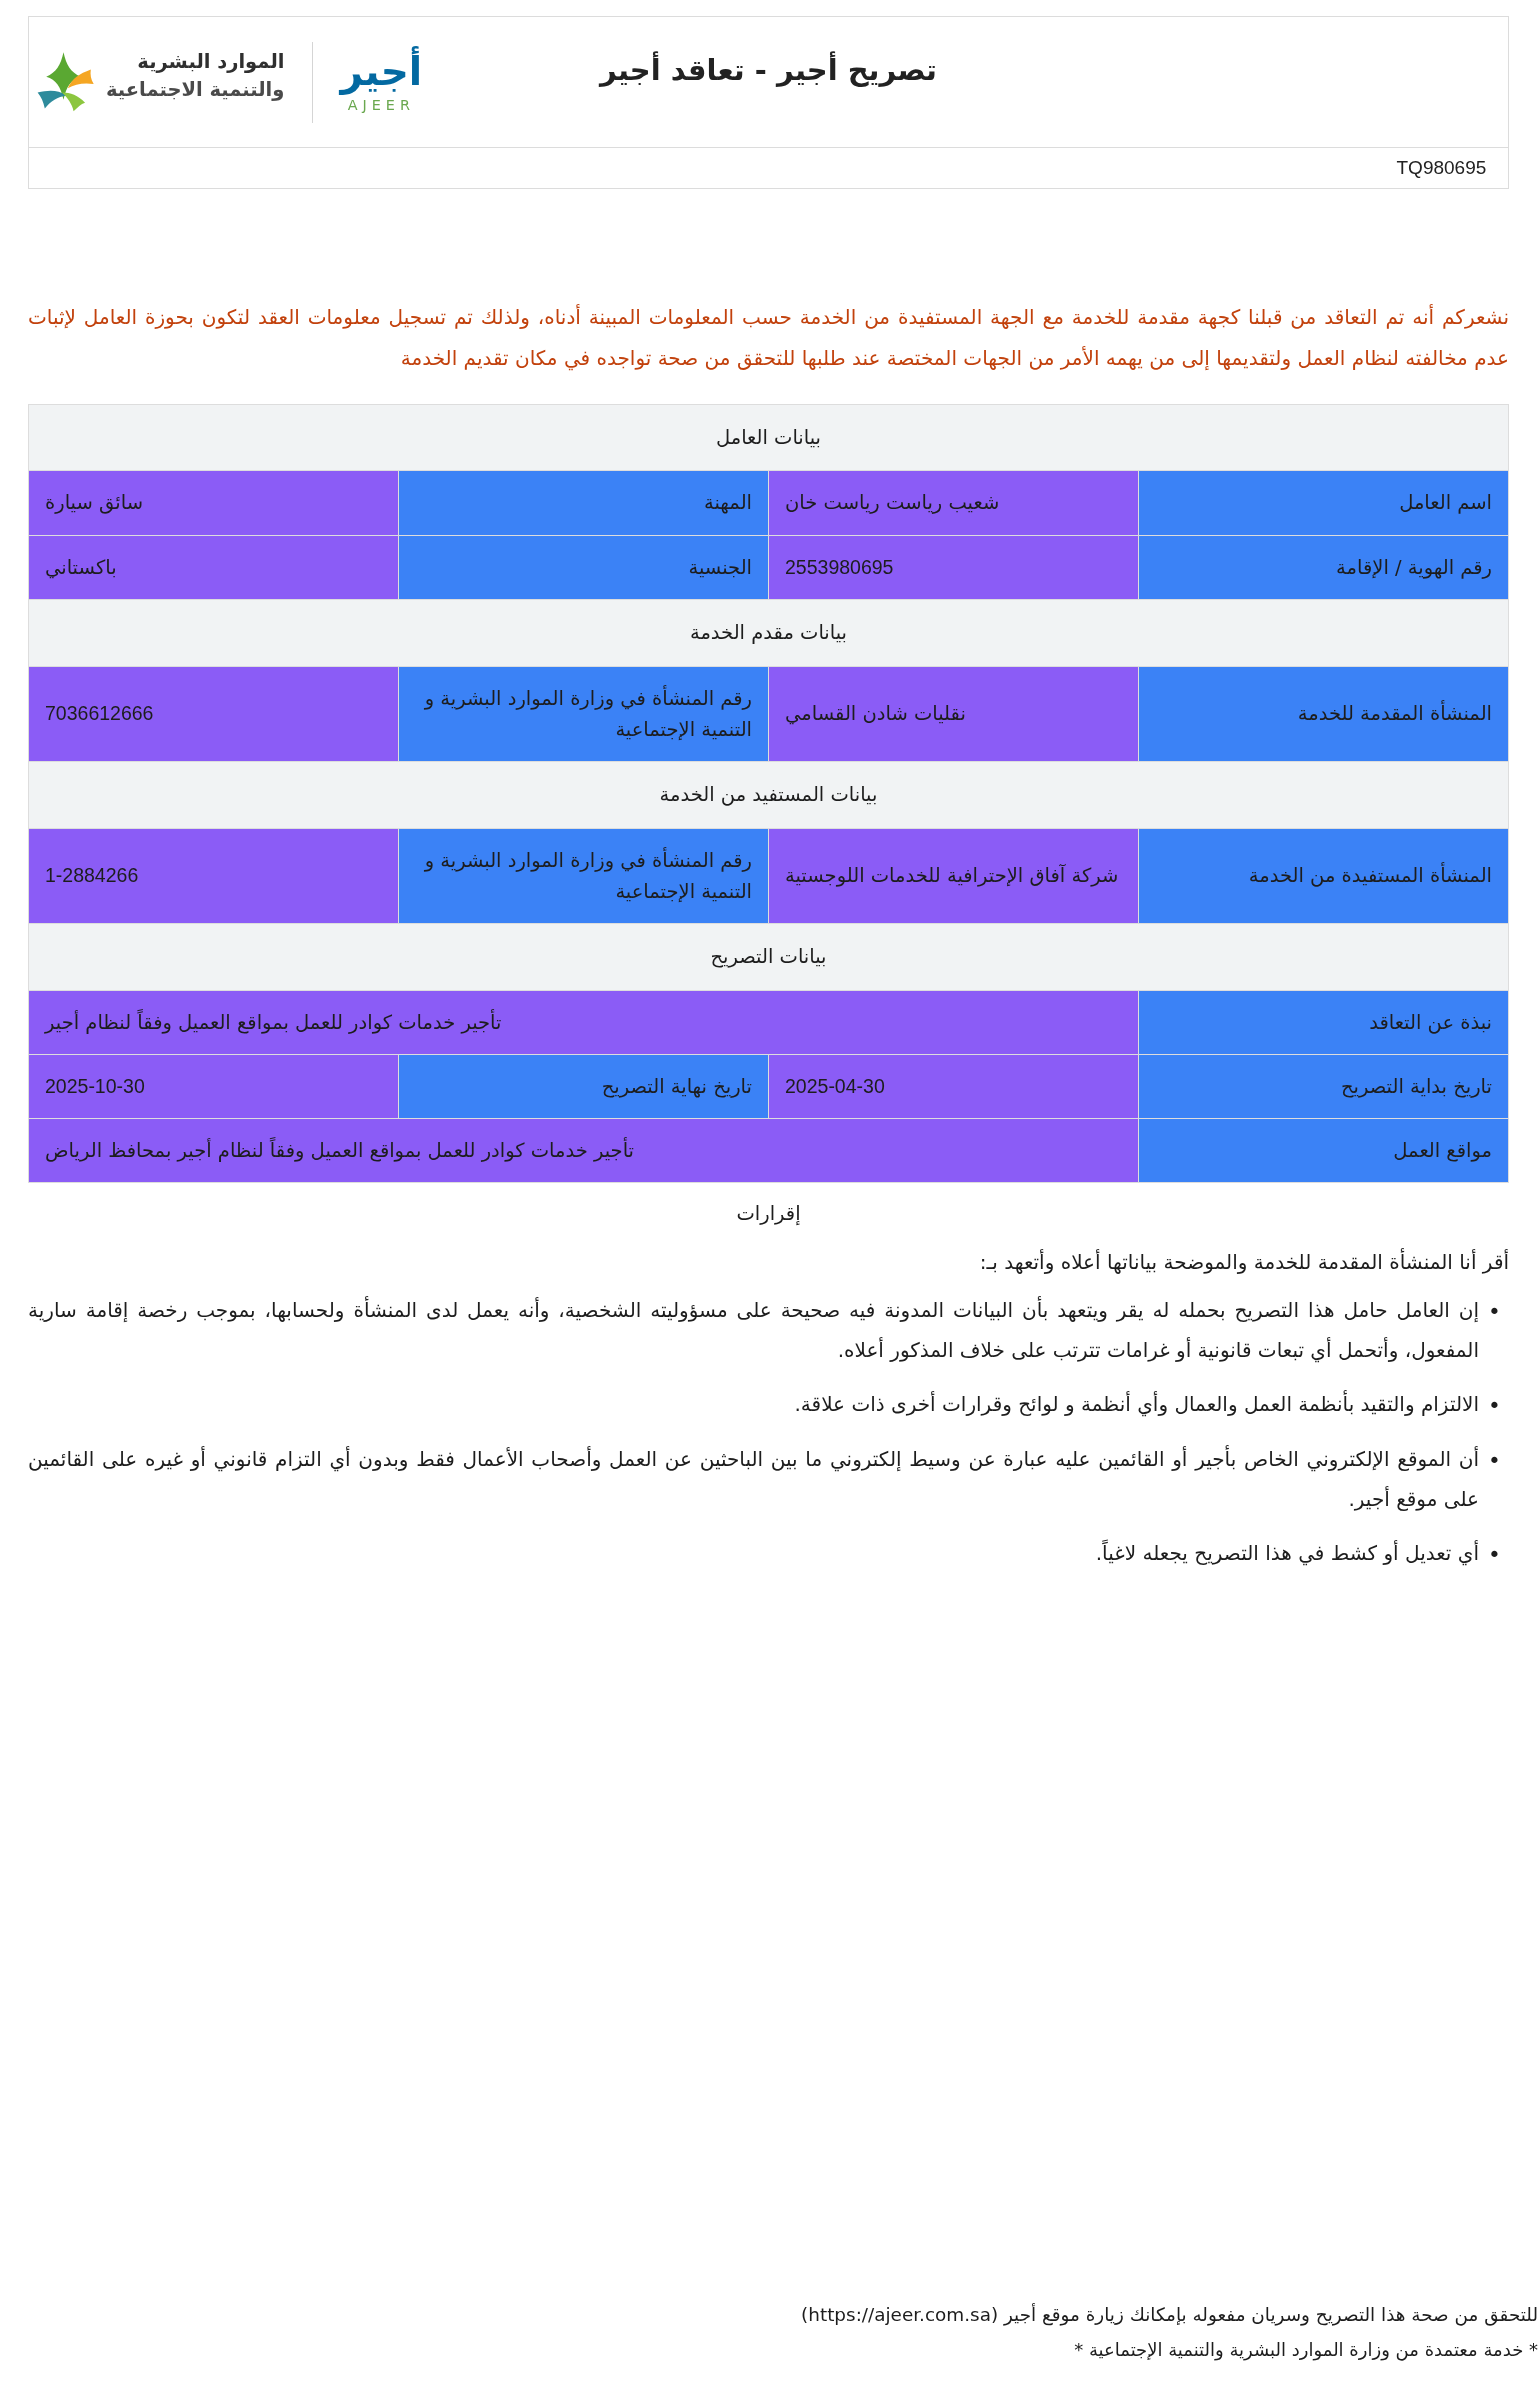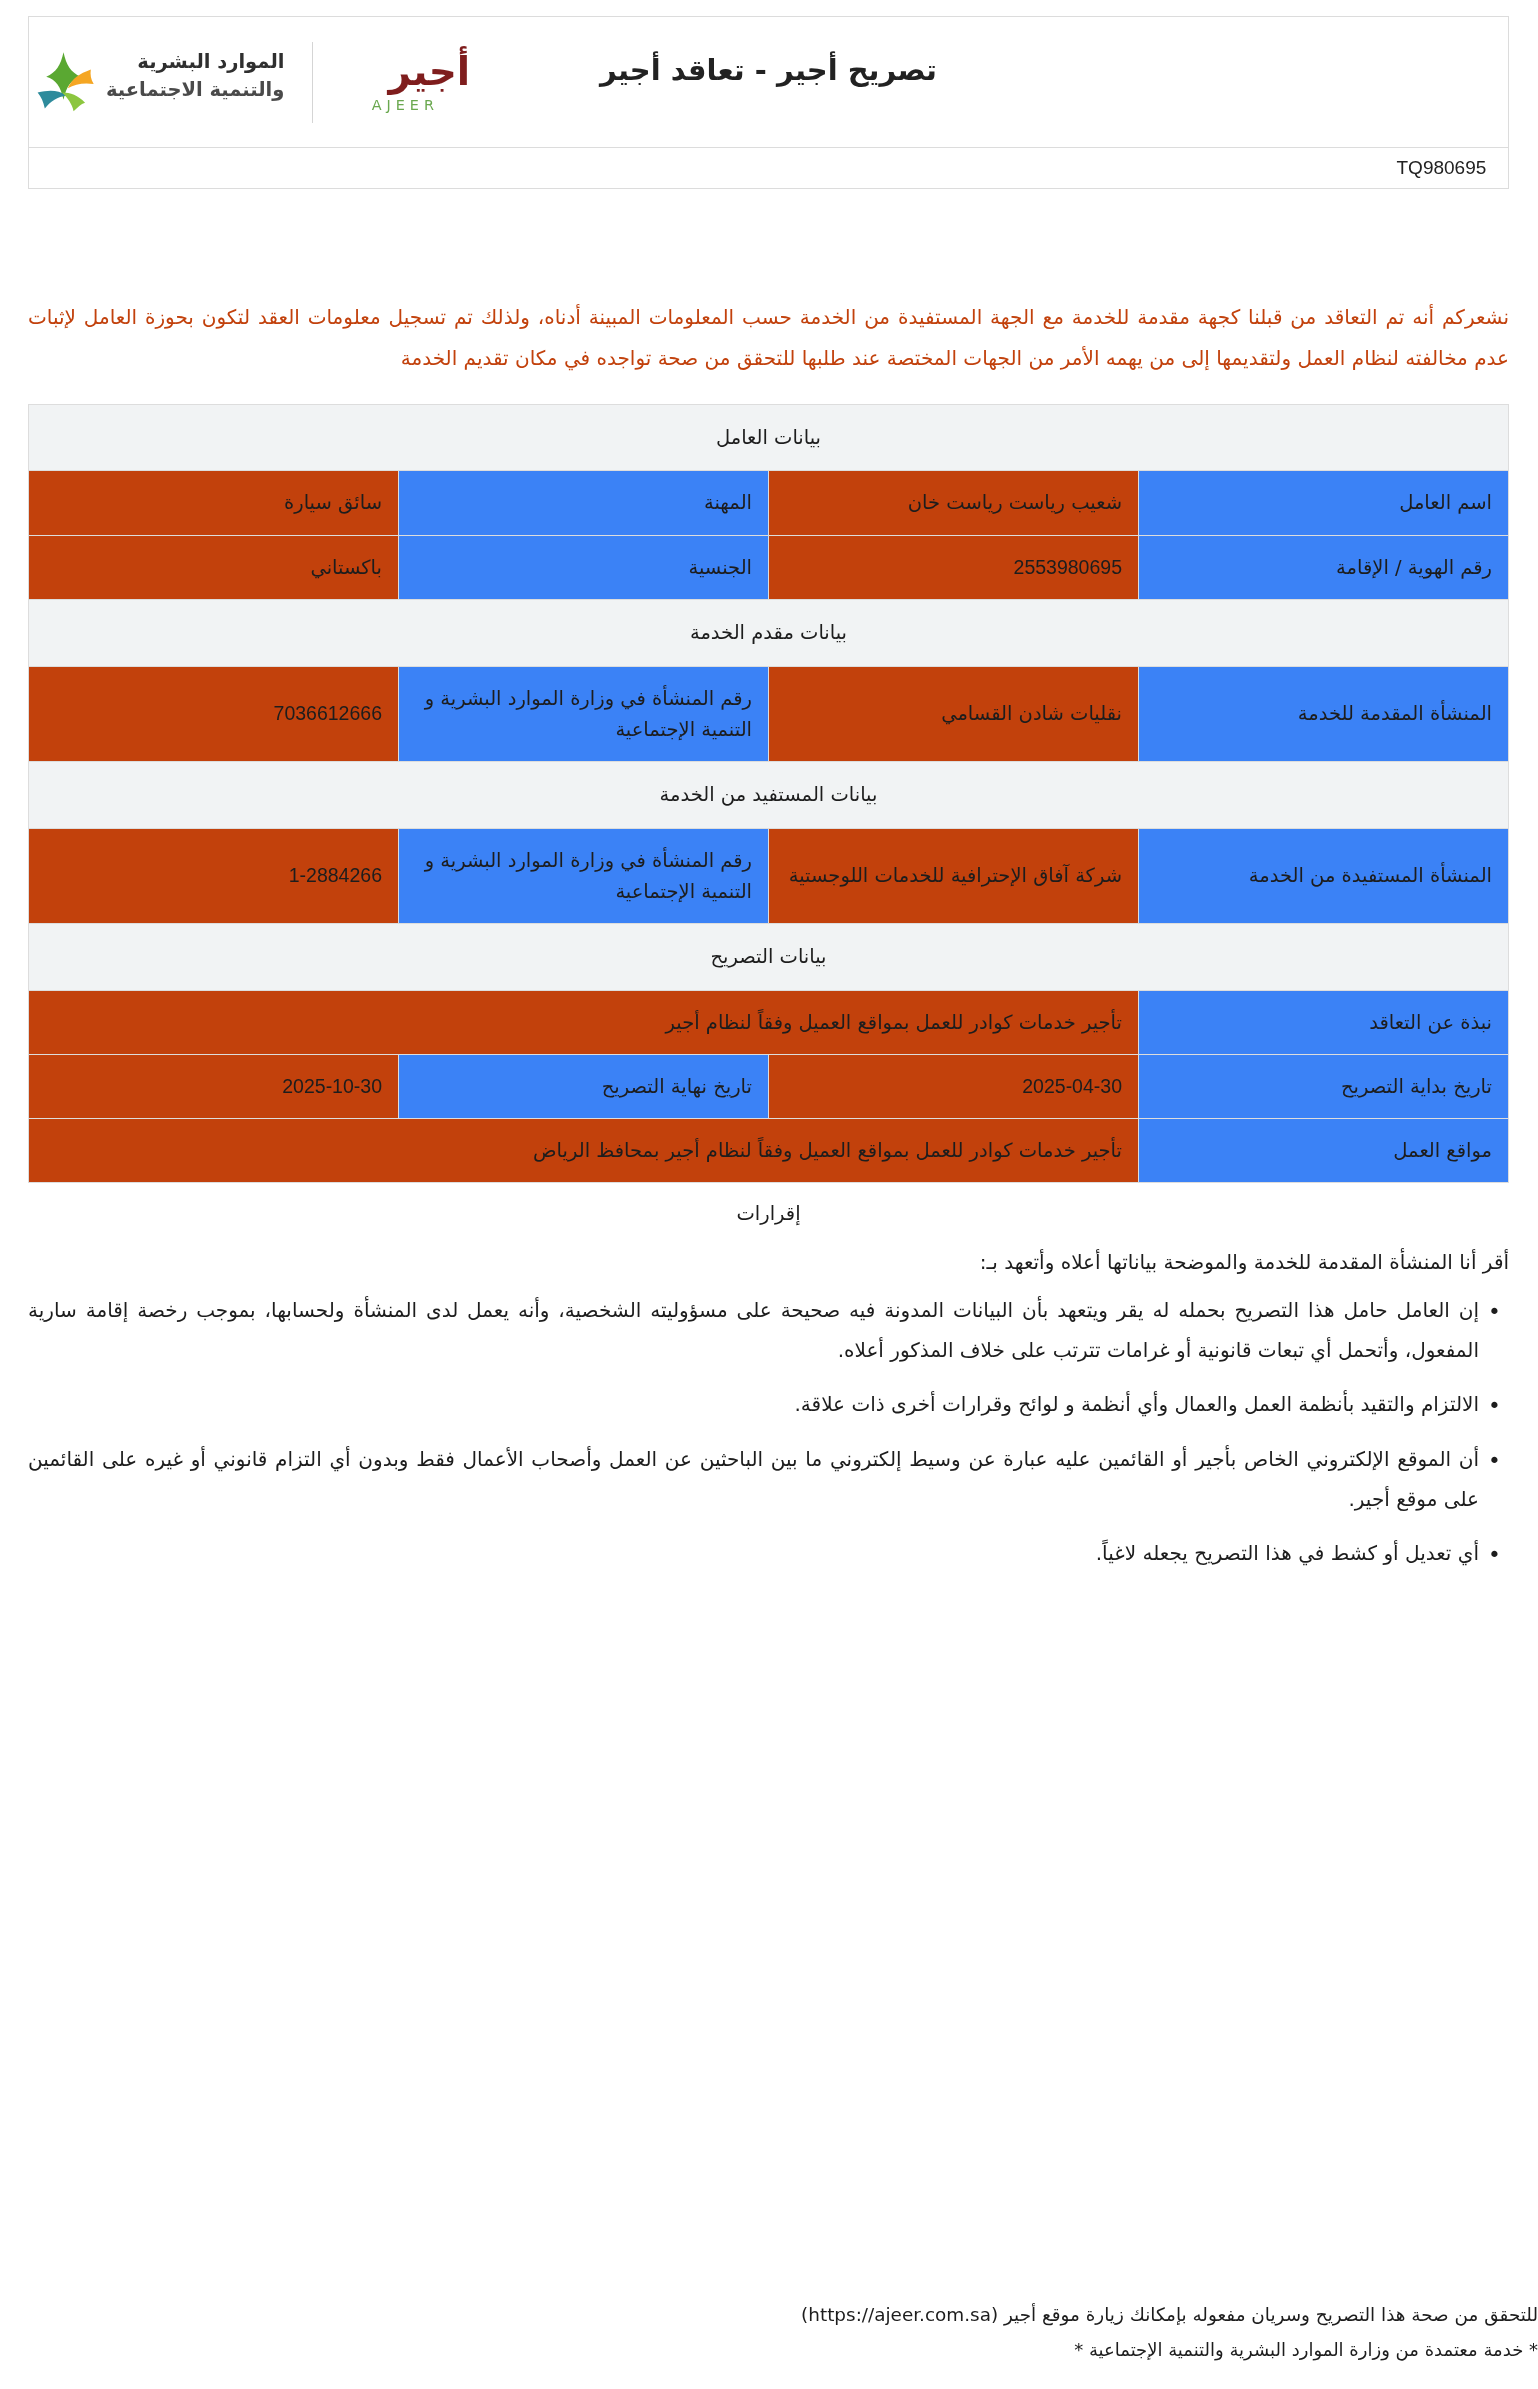--- a/index.html
+++ b/index.html
@@ -66,23 +66,22 @@
     background: #d5d5d5;
     margin: 0 8.7px;
   }
   .ajeer-logo {
     text-align: center;
     line-height: 1;
   }
   .ajeer-ar {
     font-size: 39px;
     font-weight: bold;
-    color: #7f1d1d;
+    color: #0369a1;
     letter-spacing: 1.4px;
-    margin-left: 48px;
   }
   .ajeer-en {
     font-size: 14.4px;
     color: #6aa84f;
     letter-spacing: 5px;
     margin-top: 7.2px;
   }
   .doc-title {
     position: absolute;
     left: 0; right: 0;
@@ -139,22 +138,22 @@
     color: #1d1d1d;
     padding: 17.3px 7.2px;
     margin-left: 8px;
   }
   .lbl {
     background: #3b82f6;
     text-align: right;
     width: 24%;
   }
   .val {
-    background: #c2410c;
-    text-align: right;
+    background: #8b5cf6;
+    text-align: left;
     width: 26%;
   }
   .val-ltr {
     direction: ltr;
     font-family: "Liberation Sans", sans-serif;
   }
   
   .decl-title {
     text-align: center;
     font-size: 19.5px;

